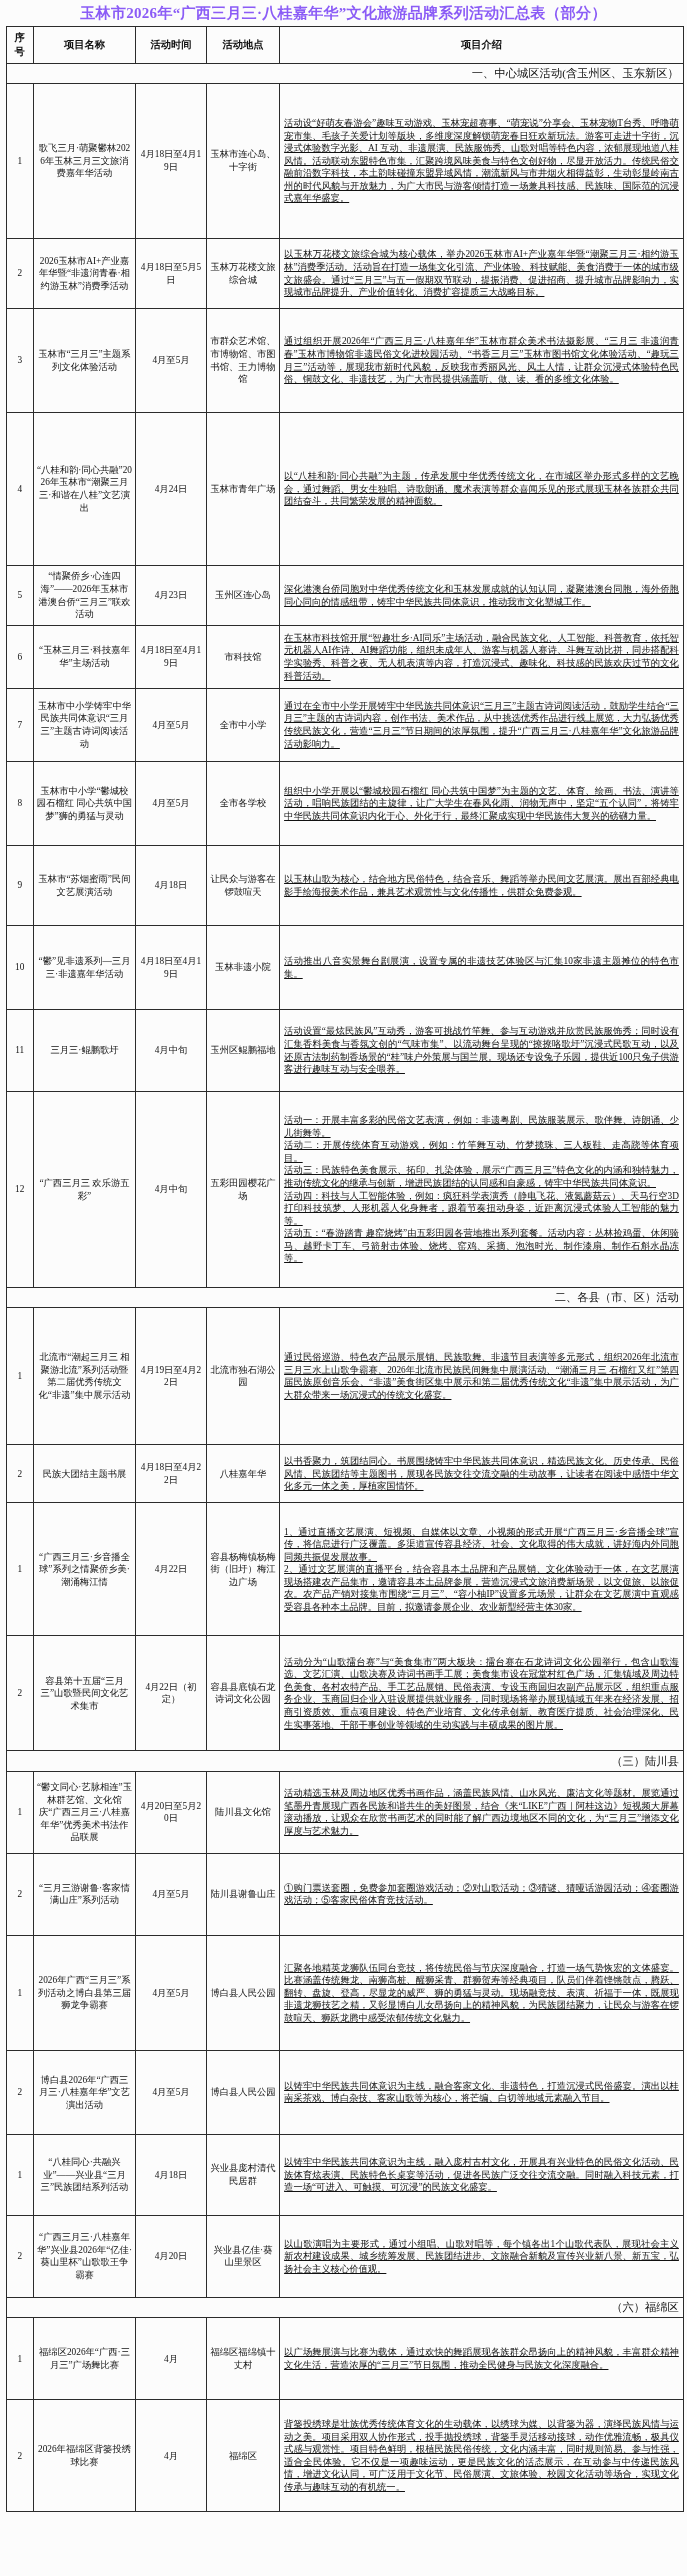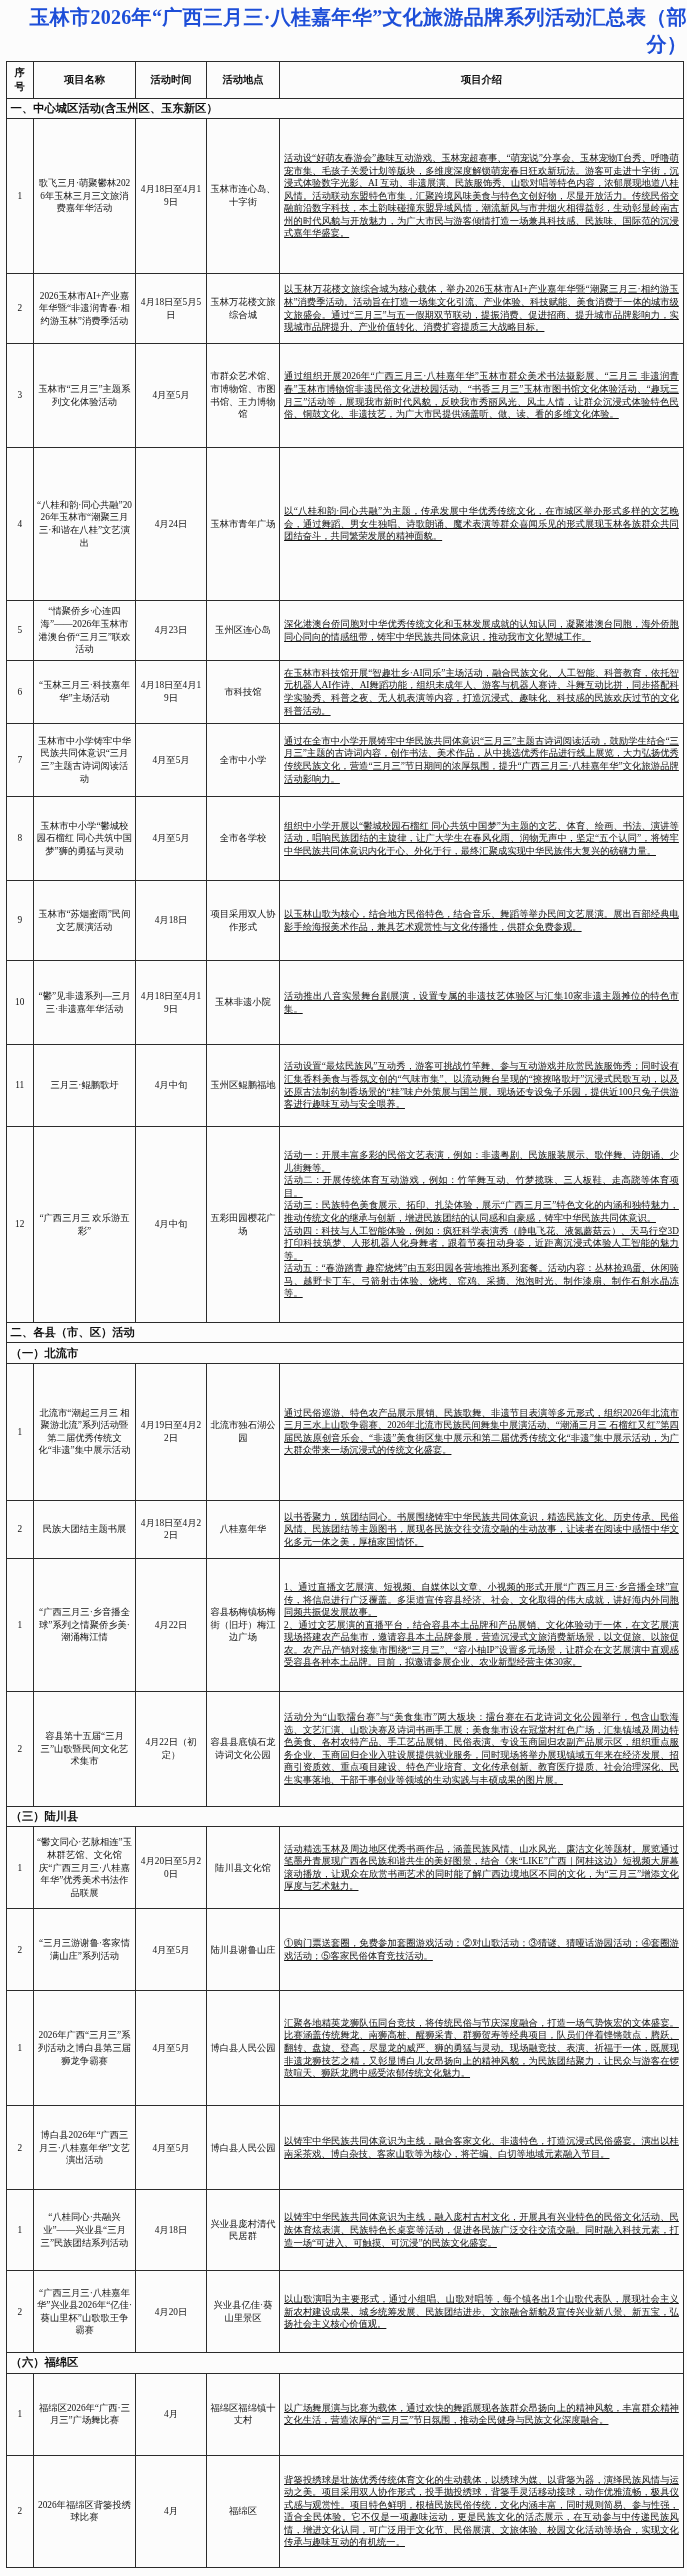--- a/index.html
+++ b/index.html
@@ -1,29 +1,29 @@
 <!DOCTYPE html>
 <html style="font-size:11px"><head>
 <meta charset="utf-8">
 <style>
   html,body{margin:0;padding:0;background:#fcfcfc;color:#111;
     font-family:"Liberation Serif","DejaVu Serif",serif;}
   .page{width:687px;margin:0 auto;}
-  h1.doc-title{margin:4.1px 0 2.7px 0;text-align:right;font-size:20px;font-weight:bold;
-    letter-spacing:0.3px;color:#1d4ed8;}
+  h1.doc-title{margin:4.1px 0 2.7px 0;text-align:center;font-size:15px;font-weight:bold;
+    letter-spacing:0.3px;color:#8b5cf6;}
   table.act{border-collapse:collapse;table-layout:fixed;width:677px;margin-left:5.5px;
     border:1.4px solid #2b2b2b;}
   col.c-no{width:27.5px}col.c-name{width:102px}col.c-time{width:71px}
   col.c-place{width:73px}col.c-intro{width:404px}
   th,td{border:1px solid #2b2b2b;vertical-align:middle;padding:1.4px 2.7px;
     font-size:9.3px;line-height:1.35;word-break:break-all;}
   thead th{font-size:10.3px;font-weight:bold;text-align:center;height:33px;padding:1.4px 4.1px;}
   td.no,td.name,td.time,td.place{text-align:center;}
   td.intro{text-align:justify;white-space:pre-line;padding:1.4px 4.1px;text-decoration:underline;}
-  tr.section-row td{font-weight:bold;font-size:11.3px;text-align:left;padding:2.1px 4.1px;
+  tr.section-row td{font-weight:normal;font-size:11.3px;text-align:right;padding:2.1px 4.1px;
     height:13px;}
   
   #s0 .r0{height:155px}#s0 .r1{height:70px}#s0 .r2{height:104px}#s0 .r3{height:153px}
   #s0 .r4{height:60px}#s0 .r5{height:63px}#s0 .r6{height:73px}#s0 .r7{height:84px}
   #s0 .r8{height:80px}#s0 .r9{height:84px}#s0 .r10{height:82px}#s0 .r11{height:196px}
   #s2 .r0{height:137px}#s2 .r1{height:58px}
   #s3 .r0{height:133px}#s3 .r1{height:115px}
   #s4 .r0{height:82px}#s4 .r1{height:82px}
   #s5 .r0{height:115px}#s5 .r1{height:84px}
   #s6 .r0{height:81px}#s6 .r1{height:82px}
@@ -108,21 +108,21 @@
           <td class="no">8</td>
           <td class="name">玉林市中小学“鬱城校园石榴红 同心共筑中国梦”狮的勇猛与灵动</td>
           <td class="time">4月至5月</td>
           <td class="place">全市各学校</td>
           <td class="intro">组织中小学开展以“鬱城校园石榴红 同心共筑中国梦”为主题的文艺、体育、绘画、书法、演讲等活动，唱响民族团结的主旋律，让广大学生在春风化雨、润物无声中，坚定“五个认同”，将铸牢中华民族共同体意识内化于心、外化于行，最终汇聚成实现中华民族伟大复兴的磅礴力量。</td>
         </tr>
         <tr class="r8">
           <td class="no">9</td>
           <td class="name">玉林市“苏烟蜜雨”民间文艺展演活动</td>
           <td class="time">4月18日</td>
-          <td class="place">项目采用双人协作形式</td>
+          <td class="place">让民众与游客在锣鼓喧天</td>
           <td class="intro">以玉林山歌为核心，结合地方民俗特色，结合音乐、舞蹈等举办民间文艺展演。展出百部经典电影手绘海报美术作品，兼具艺术观赏性与文化传播性，供群众免费参观。</td>
         </tr>
         <tr class="r9">
           <td class="no">10</td>
           <td class="name">“鬱”见非遗系列—三月三·非遗嘉年华活动</td>
           <td class="time">4月18日至4月19日</td>
           <td class="place">玉林非遗小院</td>
           <td class="intro">活动推出八音实景舞台剧展演，设置专属的非遗技艺体验区与汇集10家非遗主题摊位的特色市集。</td>
         </tr>
         <tr class="r10">
@@ -143,23 +143,20 @@
 活动四：科技与人工智能体验，例如：疯狂科学表演秀（静电飞花、液氮蘑菇云）、天马行空3D打印科技筑梦、人形机器人化身舞者，跟着节奏扭动身姿，近距离沉浸式体验人工智能的魅力等。
 活动五：“春游踏青 趣窑烧烤”由五彩田园各营地推出系列套餐。活动内容：丛林捡鸡蛋、休闲骑马、越野卡丁车、弓箭射击体验、烧烤、窑鸡、采摘、泡泡时光、制作漆扇、制作石斛水晶冻等。</td>
         </tr>
       </tbody>
       <tbody id="s1">
         <tr class="section-row">
           <td colspan="5">二、各县（市、区）活动</td>
         </tr>
       </tbody>
       <tbody id="s2">
-        <tr class="section-row">
-          <td colspan="5">（一）北流市</td>
-        </tr>
         <tr class="r0">
           <td class="no">1</td>
           <td class="name">北流市“潮起三月三 相聚游北流”系列活动暨第二届优秀传统文化“非遗”集中展示活动</td>
           <td class="time">4月19日至4月22日</td>
           <td class="place">北流市独石湖公园</td>
           <td class="intro">通过民俗巡游、特色农产品展示展销、民族歌舞、非遗节目表演等多元形式，组织2026年北流市三月三水上山歌争霸赛、2026年北流市民族民间舞集中展演活动、“潮涌三月三 石榴红又红”第四届民族原创音乐会、“非遗”美食街区集中展示和第二届优秀传统文化“非遗”集中展示活动，为广大群众带来一场沉浸式的传统文化盛宴。</td>
         </tr>
         <tr class="r1">
           <td class="no">2</td>
           <td class="name">民族大团结主题书展</td>

